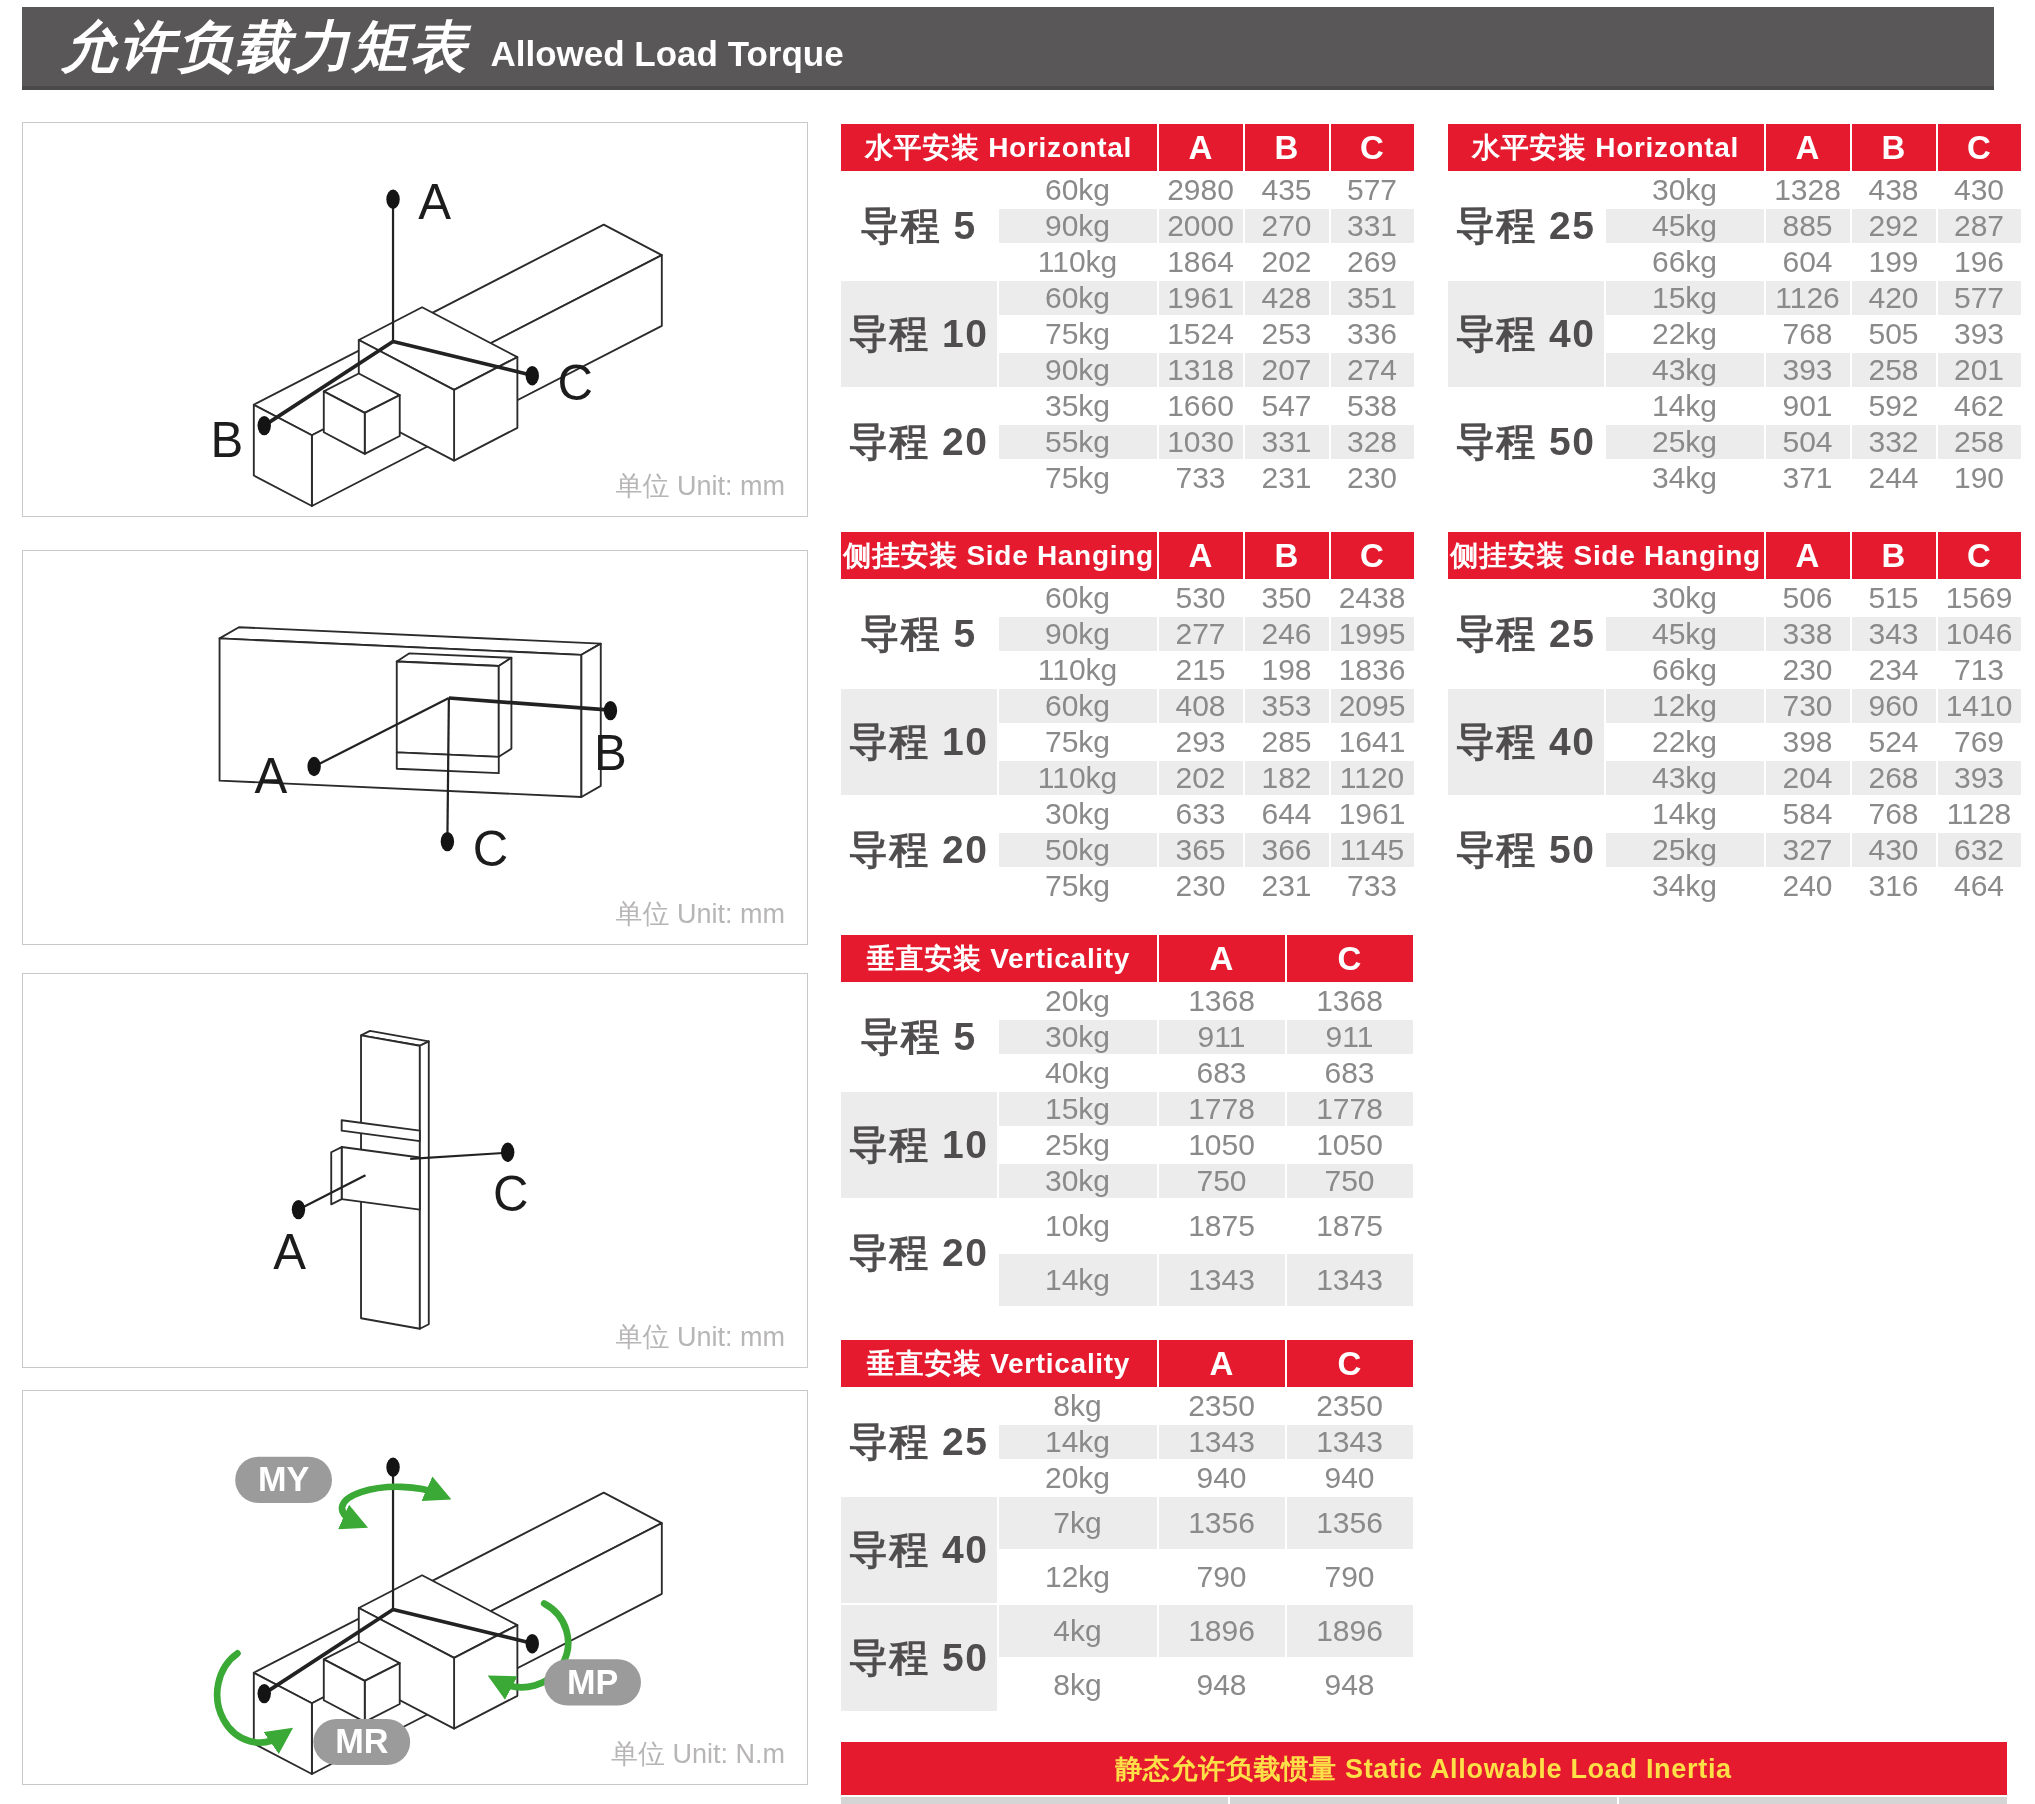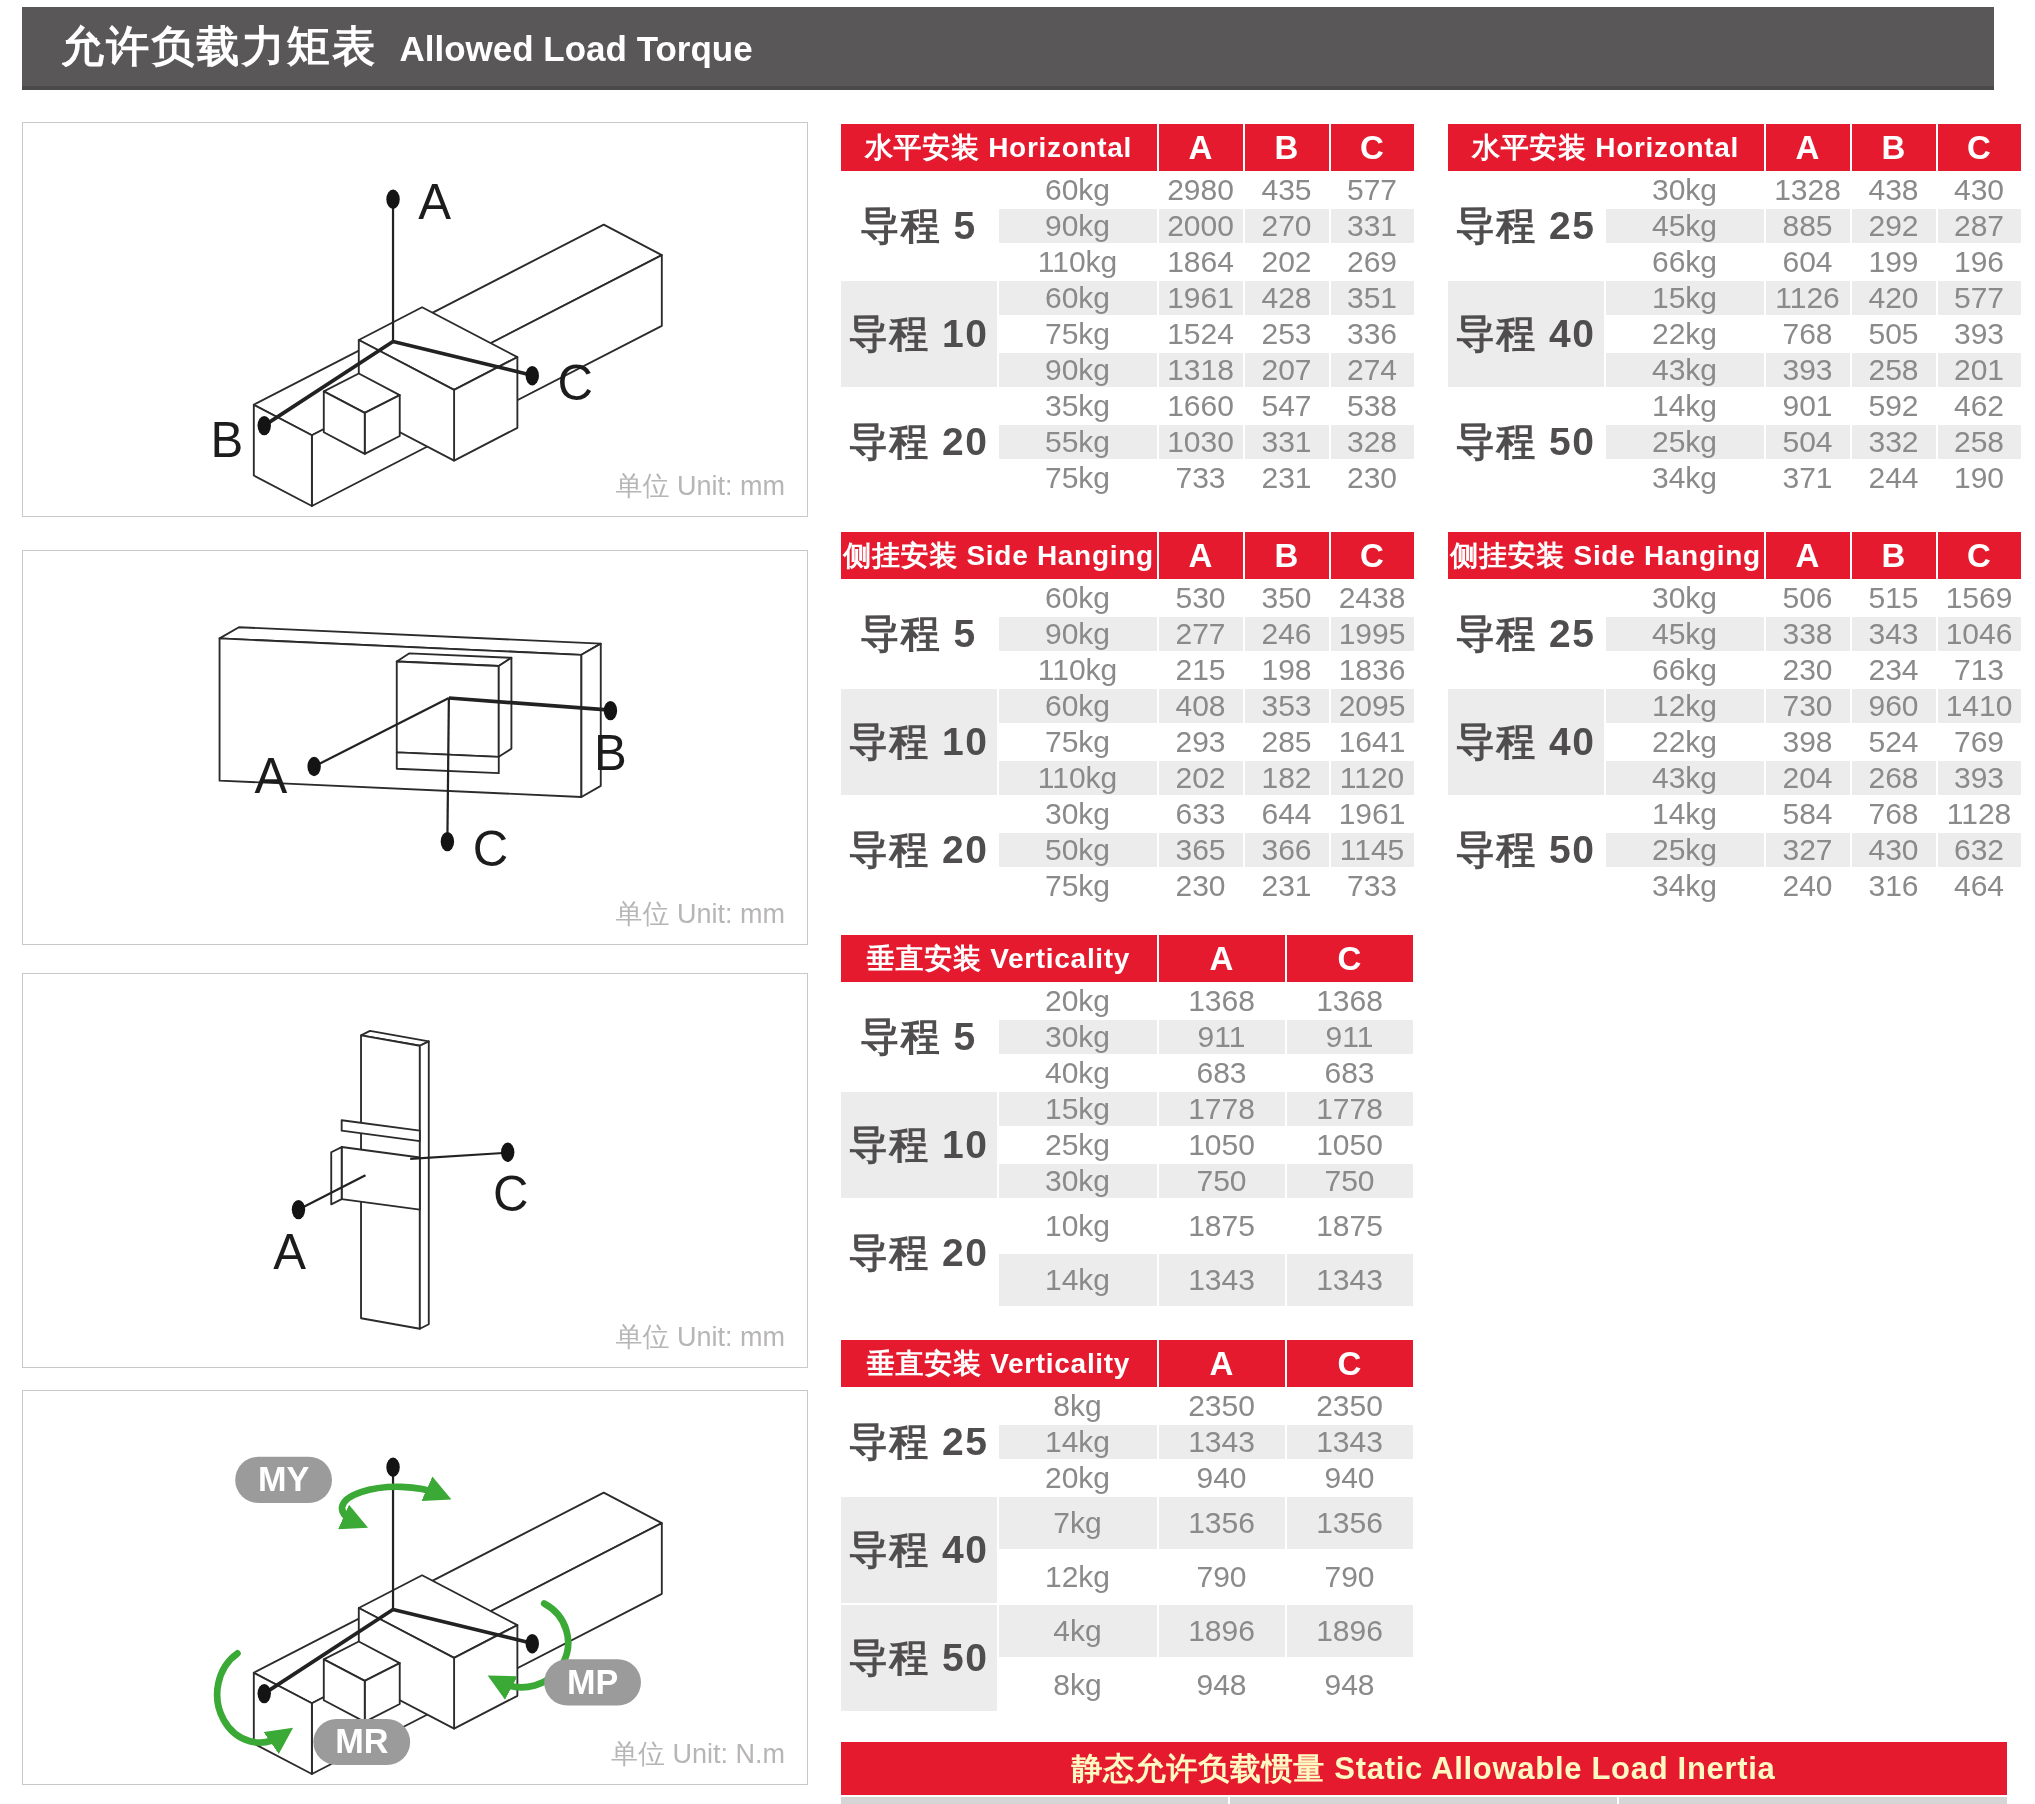--- a/index.html
+++ b/index.html
@@ -23,21 +23,21 @@
   
   .titlebar{
     height:83px;
     width:1972px;
     background:var(--bar);
     border-bottom:4.5px solid #4b4949;
     display:flex;align-items:baseline;
     padding:0 0 0 39px;
     color:#fff;
   }
-  .titlebar .zh{font-size:43px;font-weight:700;letter-spacing:2.2px;line-height:79px;}
+  .titlebar .zh{font-size:56px;font-weight:700;letter-spacing:2.2px;line-height:79px;font-style:italic;}
   .titlebar .en{font-size:35px;font-weight:700;margin-left:22px;}
   
   .content{display:flex;gap:30.5px;margin-top:32px;}
   .leftcol{width:786px;flex:0 0 auto;}
   .rightcol{flex:1 1 auto;}
   
   .dbox{
     position:relative;
     width:786px;height:395px;
     border:1.5px solid #c9c9c9;
@@ -61,21 +61,21 @@
   }
   .tq th.ttl{background:var(--red);color:#fff;font-size:28px;font-weight:700;letter-spacing:0.7px;}
   .tq th.col{background:var(--red);color:#fff;font-size:33px;font-weight:700;}
   .tq tr.plain td{background:#fff;}
   .tq tr.stripe td{background:var(--stripe);}
   .tq td.lead{background:var(--lead);color:var(--leadtext);font-size:39px;font-weight:700;letter-spacing:1.5px;}
   .tq td.kg,.tq td.val{font-size:30px;color:var(--valtext);}
   
   table.inertia{border-collapse:collapse;table-layout:fixed;width:1170px;}
   .inertia th,.inertia td{border:2.2px solid #fff;padding:0;text-align:center;vertical-align:middle;}
-  .inertia .ittl{background:var(--red);color:#fef9c3;font-size:31px;font-weight:700;height:55px;letter-spacing:0.7px;}
+  .inertia .ittl{background:var(--red);color:#fde047;font-size:27px;font-weight:700;height:55px;letter-spacing:0.7px;}
   .inertia .icol{background:var(--lead);color:var(--leadtext);font-size:33px;font-weight:700;height:68px;}
   .inertia .ival{background:#ededed;color:#787878;font-size:34px;height:257px;}
   
   text.axis{font-family:"Liberation Sans",sans-serif;font-size:66px;fill:#1c1c1c;}
   text.mlabel{font-family:"Liberation Sans",sans-serif;font-size:46px;font-weight:700;fill:#fff;text-anchor:middle;}
 </style>
 </head>
 <body>
 
 <div class="page">

